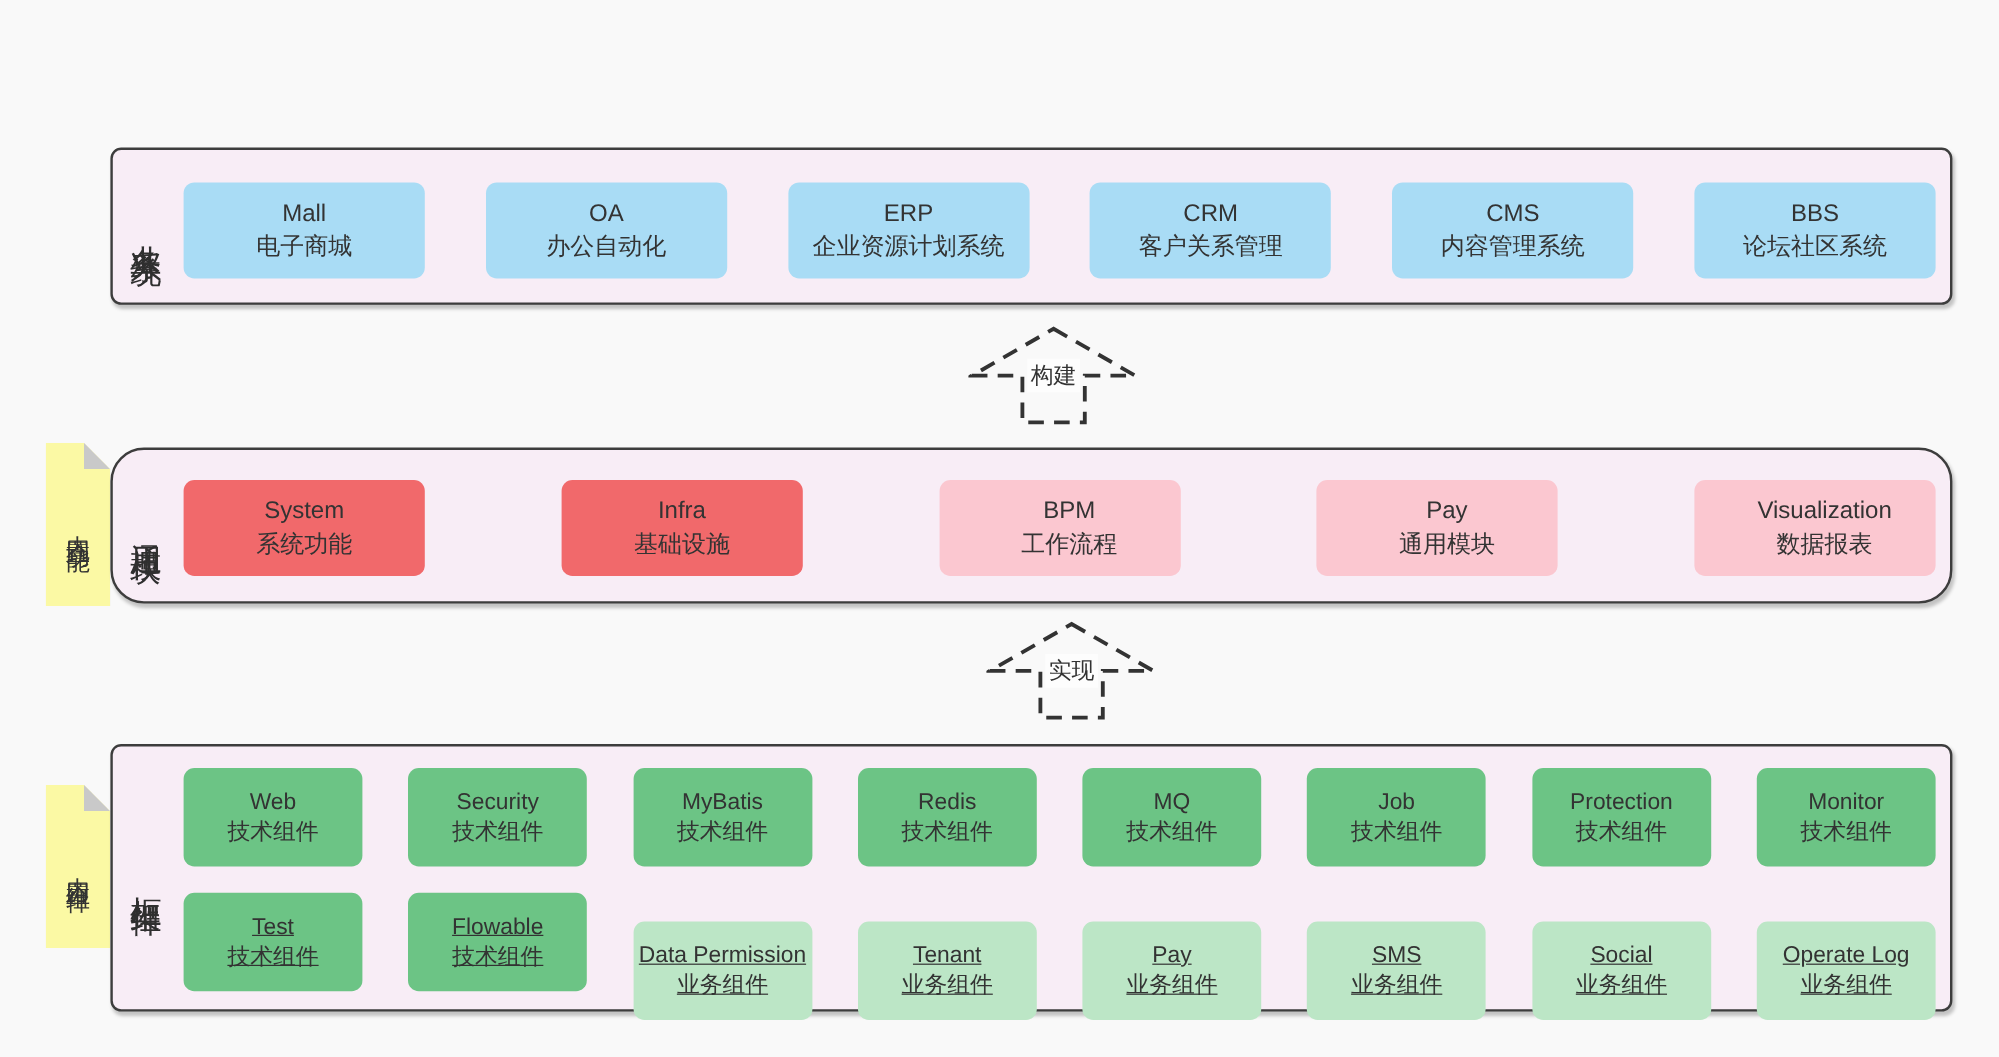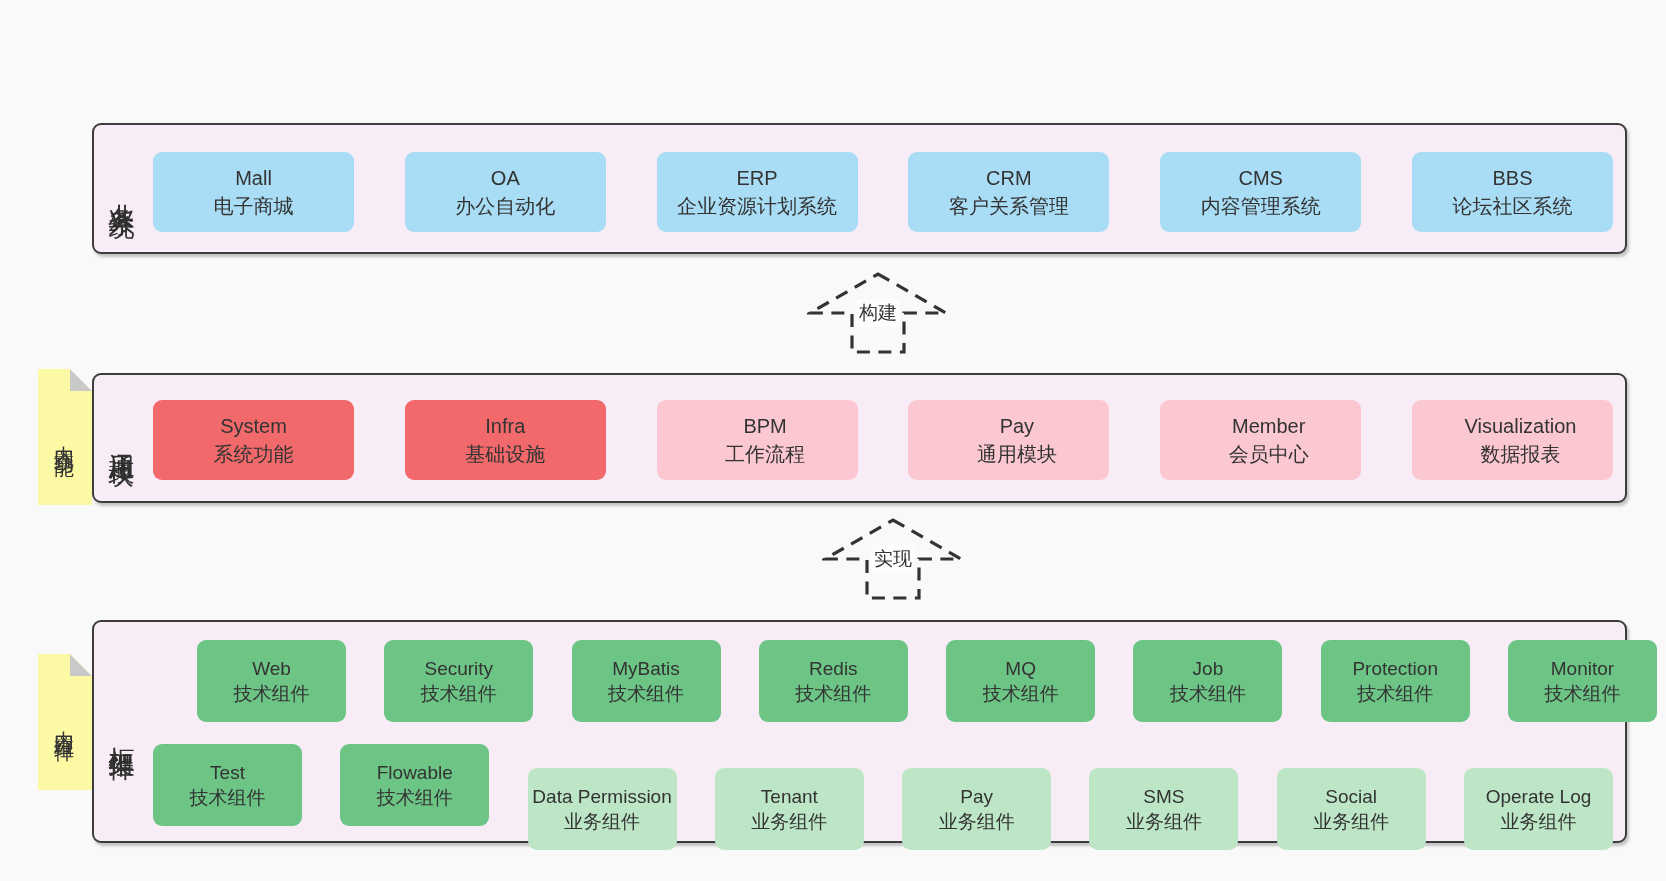--- a/index.html
+++ b/index.html
@@ -88,25 +88,25 @@
     background:#fdfdfd;
     padding:1px 3px;
     font-size:19px;
     color:#333;
     white-space:nowrap;
     text-align:center;
   }
   
   #panel-business{left:92px;top:123px;width:1535px;height:131px;}
   #panel-business .boxrow{top:27px;}
-  #panel-modules{left:92px;top:373px;width:1535px;height:130px;}
+  #panel-modules{left:92px;top:373px;width:1535px;height:130px;border-radius:28px;}
   #panel-modules .boxrow{top:25px;}
   #panel-framework{left:92px;top:620px;width:1535px;height:223px;}
-  #panel-framework .row1{top:18px;margin-left:44px;}
-  #panel-framework .row2{top:122px;}
+  #panel-framework .row1{top:18px;}
+  #panel-framework .row2{top:122px;text-decoration:underline;}
   #note-modules{left:38px;top:369px;height:136px;}
   #note-framework{left:38px;top:654px;height:136px;}
   #arrow-build{left:807px;top:271px;}
   #arrow-implement{left:822px;top:517px;}
 </style>
 </head>
 <body>
 
 <div class="panel" id="panel-business">
   <div class="panel-label">业务系统</div>
@@ -163,24 +163,20 @@
     </div>
     <div class="box w6 pink">
       <span>BPM</span>
       <span>工作流程</span>
     </div>
     <div class="box w6 pink">
       <span>Pay</span>
       <span>通用模块</span>
     </div>
     <div class="box w6 pink">
-      <span>Member</span>
-      <span>会员中心</span>
-    </div>
-    <div class="box w6 pink">
       <span>Visualization</span>
       <span>数据报表</span>
     </div>
   </div>
 </div>
 
 <div class="arrow" id="arrow-implement">
   <svg width="142" height="84" viewBox="0 0 142 84">
     <polygon points="71,3 139,42 97,42 97,81 45,81 45,42 3,42" fill="#f9f9f9" stroke="#333333" stroke-width="3.2" stroke-dasharray="13 8.5"></polygon>
   </svg>

